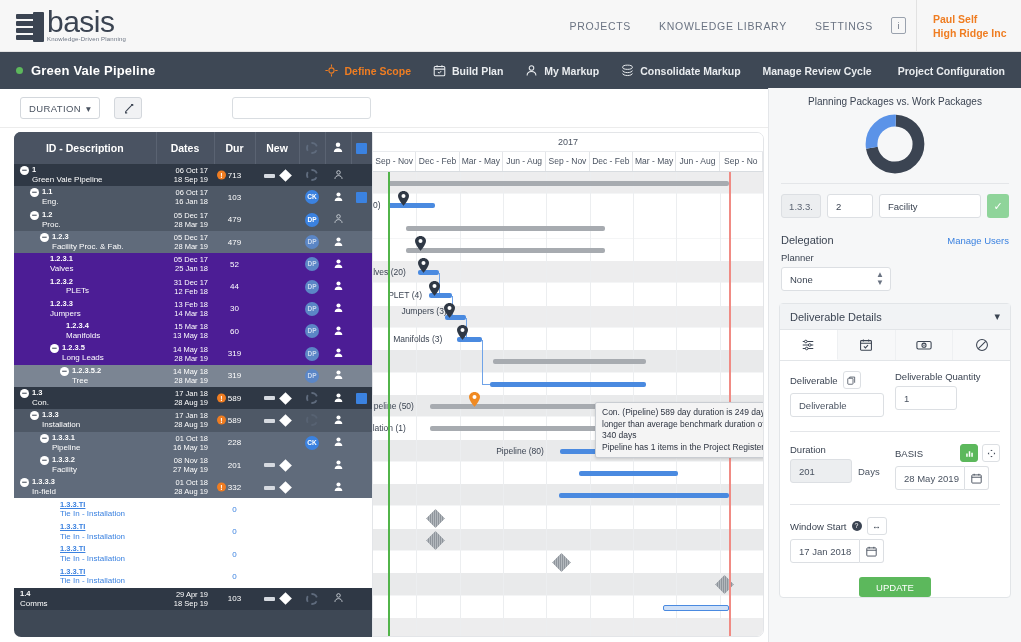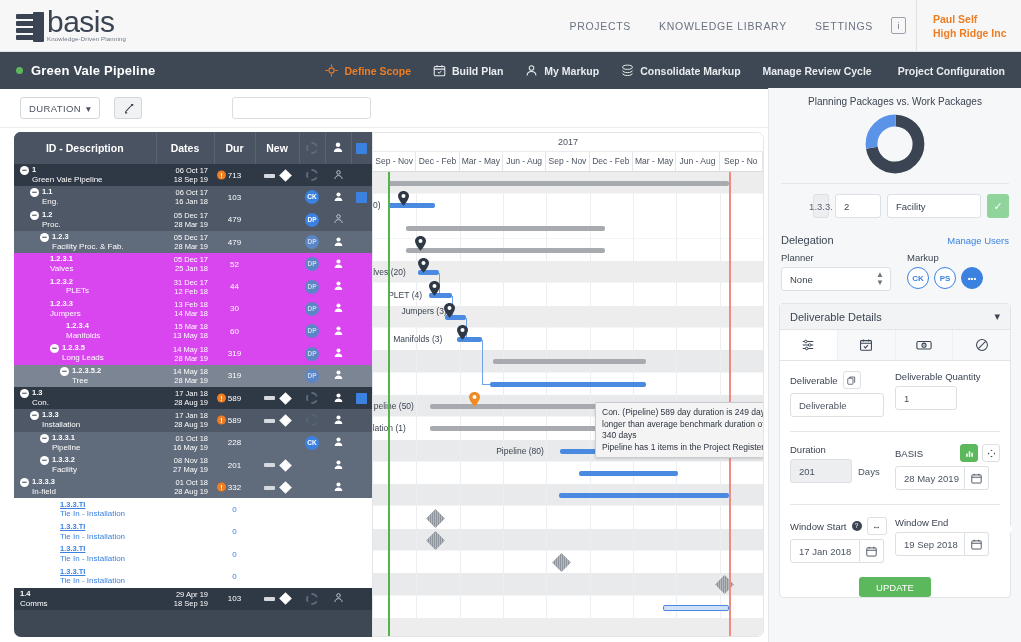--- a/index.html
+++ b/index.html
@@ -87,21 +87,21 @@
   table.grid { width: 100%; border-collapse: collapse; table-layout: fixed;}
   table.grid th {
     background: #4a5362; color: #fff; font-size: 10.5px; font-weight: bold;
     height: 32px; border-right: 1px solid #5a6372; border-bottom: 1px solid #2f3844;
   }
   table.grid td { font-size: 8px; color: #fff; vertical-align: middle; padding: 0;}
   tr.row { height: 22.3px; }
   tr.lvl0 { background: #2f3845; }
   tr.lvl1 { background: #4e5866; }
   tr.lvl2 { background: #606b7b; }
-  tr.lvl3 { background: #d946ef; }
+  tr.lvl3 { background: #4c1d95; }
   tr.lvl4 { background: #7b8593; }
   tr.white { background: #fff; }
   .c-id { padding-left: 6px; line-height: 1.15;}
   .c-id .n { font-size: 7.5px; font-weight: bold; display: block;}
   .c-id .d { font-size: 8px; display: block;}
   tr.white .c-id .n { color: #3b82e0; text-decoration: underline; font-weight: bold;}
   tr.white .c-id .d { color: #3b82e0;}
   .c-dates { text-align: right; padding-right: 6px; font-size: 7.5px; line-height: 1.2; position: relative;}
   .c-dur { text-align: center; font-size: 10px;}
   tr.white .c-dur { color: #3b82e0;}
@@ -147,22 +147,22 @@
   .tooltip { position: absolute; background: #f4f4f4; border: 1px solid #c9cdd2; border-radius: 2px;
     padding: 4px 6px; font-size: 8.5px; line-height: 11.5px; color: #2c3340; z-index: 30;
     box-shadow: 0 1px 3px rgba(0,0,0,.14); width: 182px;}
   
   .rpanel { position: absolute; left: 768px; top: 88px; width: 253px; height: 554px;
     background: #f6f7f8; border-left: 1px solid #e4e6e9;}
   .rp-title { text-align: center; font-size: 10px; color: #3b4452; padding: 8px 0 4px;}
   .donut-wrap { display: flex; justify-content: center; padding: 2px 0 8px;}
   .divider { height: 1px; background: #e4e6e9; margin: 0 12px;}
   .wbs-row { display: flex; align-items: center; gap: 6px; padding: 10px 12px 10px 12px;}
-  .wbs-pre { width: 16px; height: 24px; background: #eceef0; border: 1px solid #dcdfe3; border-radius: 3px;
-    font-size: 9.5px; color: #5c6573; display: flex; align-items: center; justify-content: center; margin-left: 32px;}
+  .wbs-pre { width: 40px; height: 24px; background: #eceef0; border: 1px solid #dcdfe3; border-radius: 3px;
+    font-size: 9.5px; color: #5c6573; display: flex; align-items: center; justify-content: center;}
   .wbs-num { width: 46px; height: 24px; background: #fff; border: 1px solid #dcdfe3; border-radius: 3px;
     font-size: 9.5px; color: #3b4452; display: flex; align-items: center; padding-left: 8px;}
   .wbs-name { flex: 1; height: 24px; background: #fff; border: 1px solid #dcdfe3; border-radius: 3px;
     font-size: 9.5px; color: #3b4452; display: flex; align-items: center; padding-left: 8px;}
   .wbs-ok { width: 22px; height: 24px; background: #8fd49a; border-radius: 3px; display: flex;
     align-items: center; justify-content: center; color: #fff; font-size: 11px;}
   .deleg { padding: 6px 12px 0;}
   .deleg-head { display: flex; align-items: baseline;}
   .deleg-head .t { font-size: 11px; color: #3b4452;}
   .deleg-head .lk { margin-left: auto; font-size: 9.5px; color: #3b82e0; cursor: pointer;}
@@ -839,28 +839,20 @@
       <span class="lk">Manage Users</span>
     </div>
     <div class="deleg-cols">
       <div>
         <span class="lbl">Planner</span>
         <div class="sel-none">
           <span>None</span>
           <span class="cv">▲<br>▼</span>
         </div>
       </div>
-      <div>
-        <span class="lbl">Markup</span>
-        <div class="mk-row">
-          <div class="mk">CK</div>
-          <div class="mk">PS</div>
-          <div class="mk fill">•••</div>
-        </div>
-      </div>
     </div>
   </div>
 
   <div class="card">
     <div class="card-head">
       <span class="t">Deliverable Details</span>
       <span class="cv">▾</span>
     </div>
     <div class="tabs">
       <div class="tab active">
@@ -964,32 +956,17 @@
         <div class="ipt-grp">
           <div class="ipt">17 Jan 2018</div>
           <div class="cal-btn">
             <svg width="11" height="11" viewBox="0 0 14 14">
                 <rect x="1" y="2.4" width="12" height="10.4" rx="1" fill="none" stroke="#3b4452" stroke-width="1.1"></rect>
                 <path d="M1 5.4h12M4 1v2.2M10 1v2.2" stroke="#3b4452" stroke-width="1.1"></path>
               </svg>
           </div>
         </div>
       </div>
-      <div class="fcol">
-        <div class="flabel">
-          <span>Window End</span>
-          <span style="margin-left:auto"><span class="toggle"><i></i></span></span>
-        </div>
-        <div class="ipt-grp">
-          <div class="ipt">19 Sep 2018</div>
-          <div class="cal-btn">
-            <svg width="11" height="11" viewBox="0 0 14 14">
-                <rect x="1" y="2.4" width="12" height="10.4" rx="1" fill="none" stroke="#3b4452" stroke-width="1.1"></rect>
-                <path d="M1 5.4h12M4 1v2.2M10 1v2.2" stroke="#3b4452" stroke-width="1.1"></path>
-              </svg>
-          </div>
-        </div>
-      </div>
     </div>
 
     <div class="update-btn">UPDATE</div>
   </div>
 </div>
 
 </body></html>

